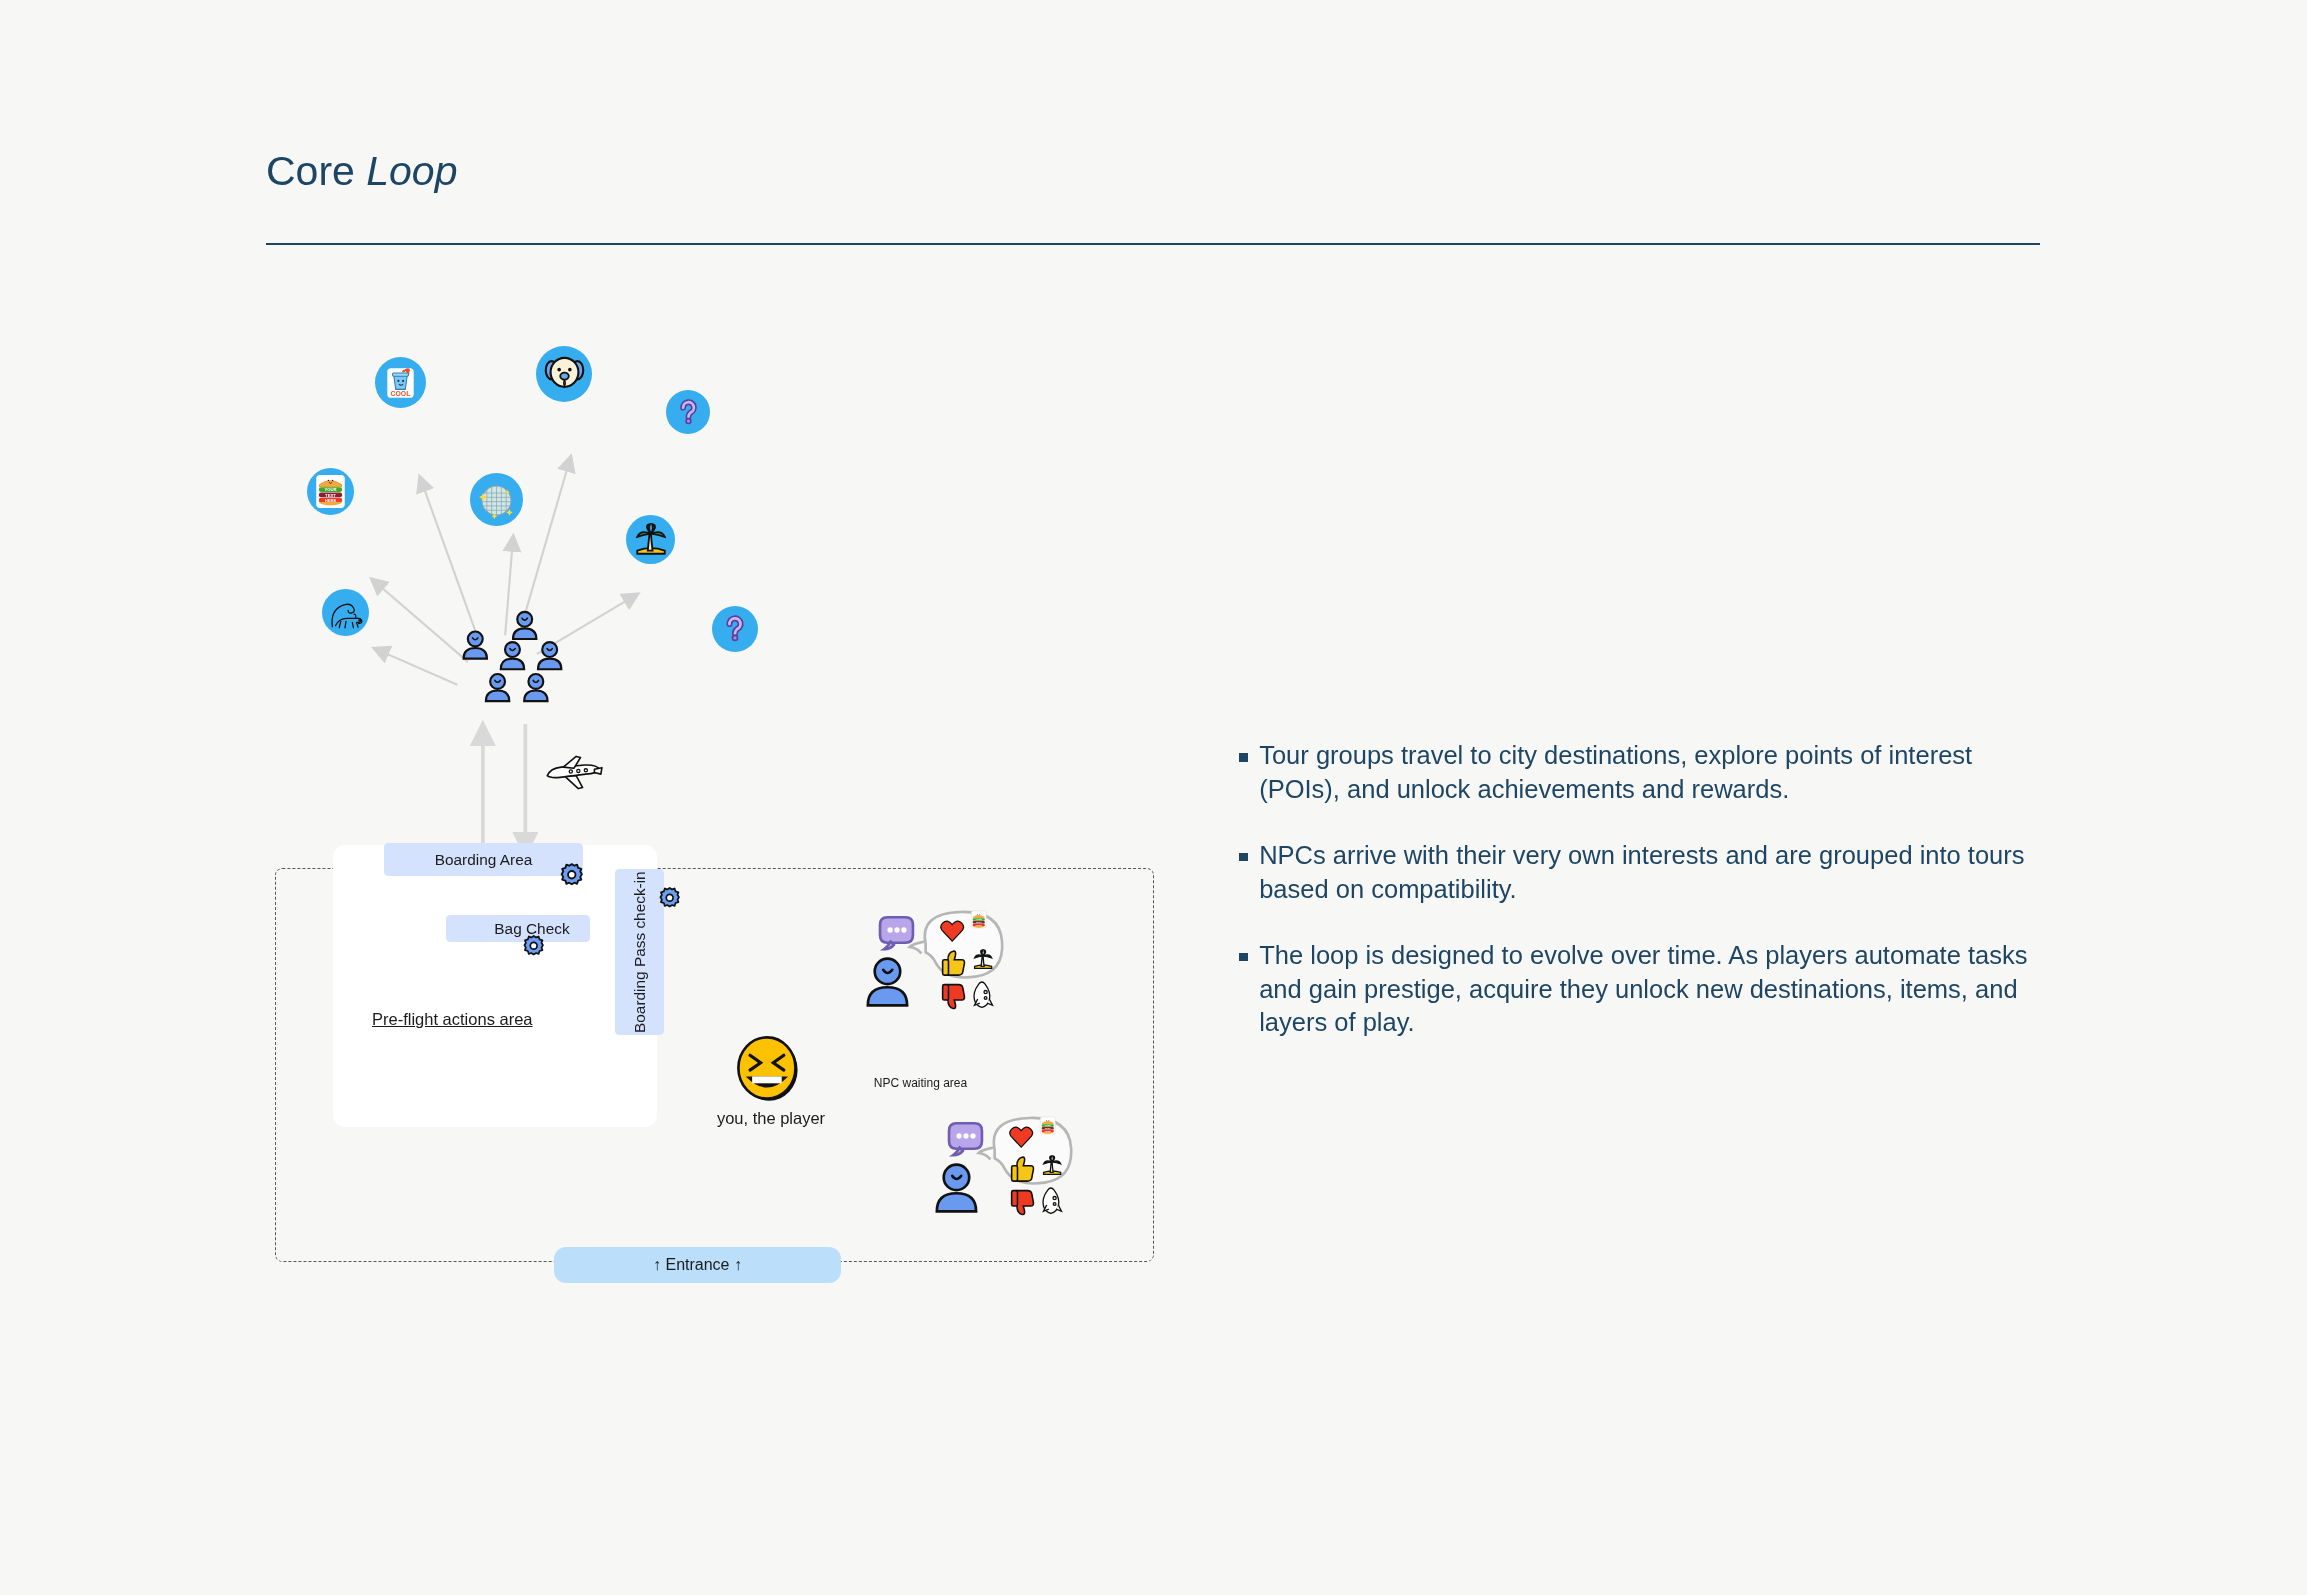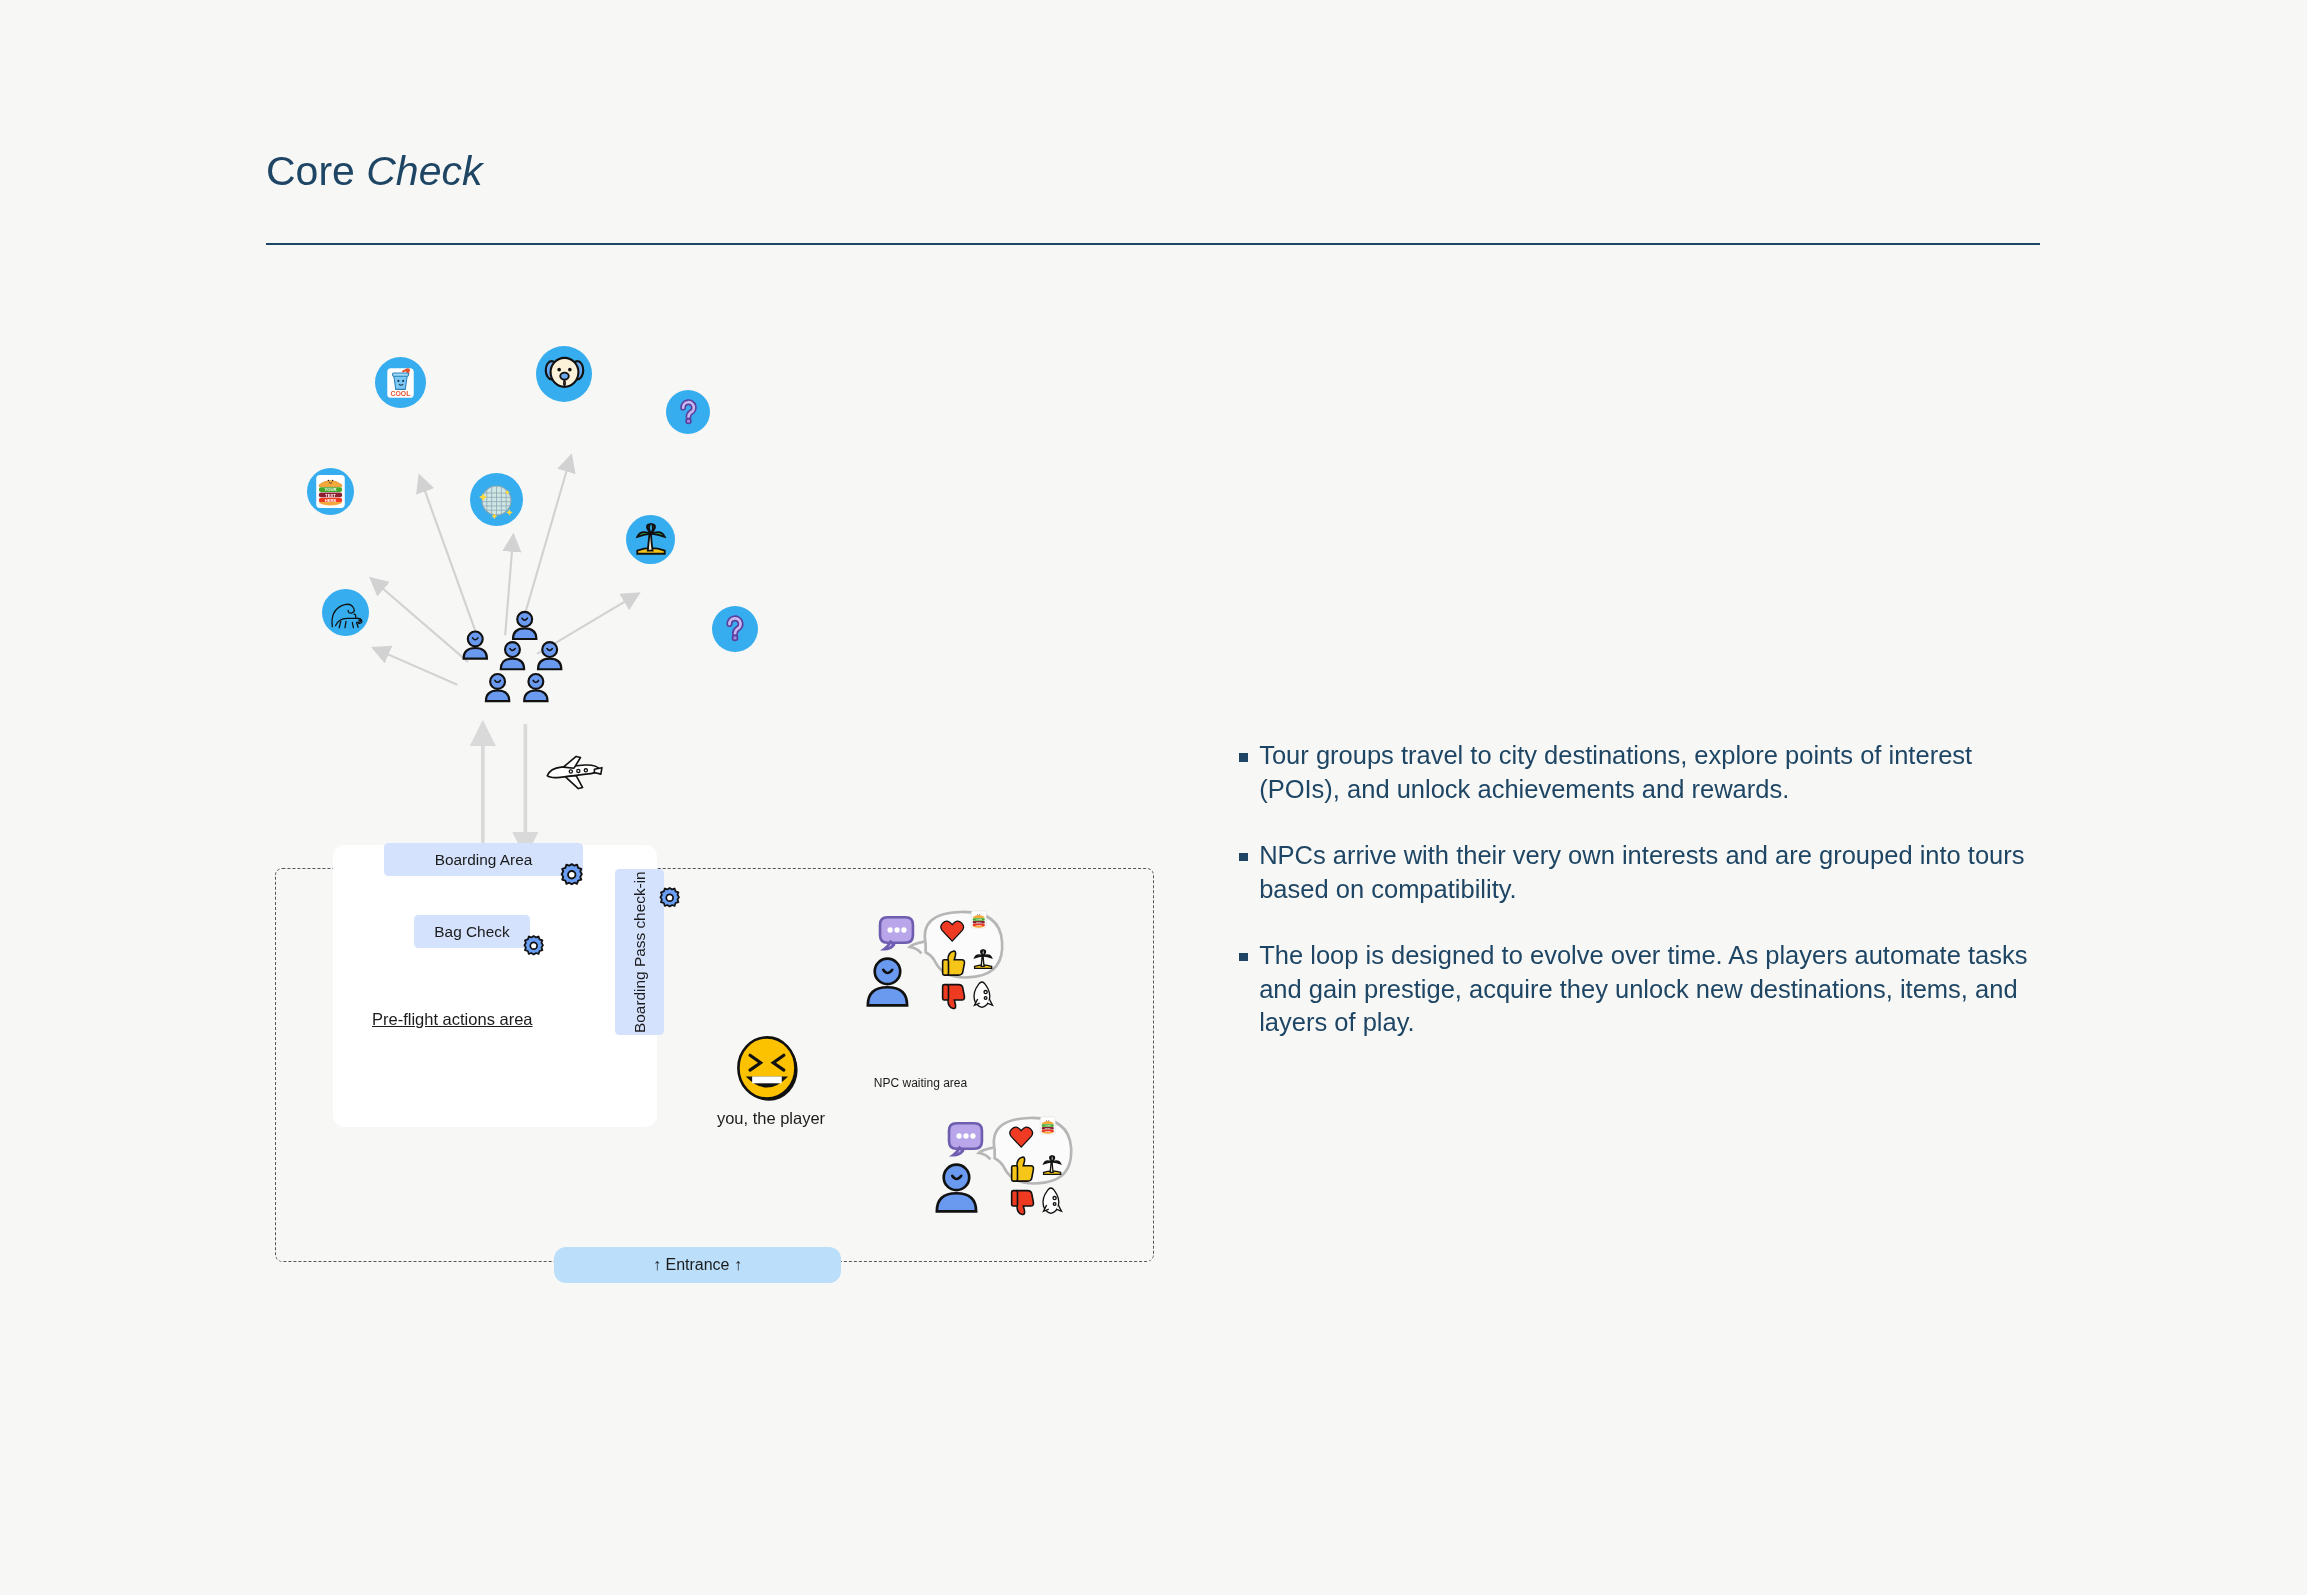--- a/index.html
+++ b/index.html
@@ -48,21 +48,21 @@
     background:#ffffff;border-radius:11.7px;
   }
   .zone{
     position:absolute;background:#d4e2fd;border-radius:4.3px;
     display:flex;align-items:center;justify-content:center;
     color:#1b1b1b;font-size:15.4px;
     font-family:"Liberation Sans", sans-serif;
     text-align:center;
   }
   #zone-boarding{left:384px;top:843px;width:199px;height:33px;}
-  #zone-bagcheck{left:414px;top:915px;width:116px;height:33px;}
+  #zone-bagcheck{left:446px;top:915px;width:116px;height:27px;padding-left:28px;}
   #zone-bpcheckin{
     left:615px;top:869px;width:49px;height:166px;
     writing-mode:vertical-rl;transform:rotate(180deg);
     line-height:1.12;padding:0 2.1px;box-sizing:border-box;
   }
   #zone-entrance{
     left:554px;top:1247px;width:287px;height:36px;
     background:#bbdefb;font-size:16px;border-radius:12px;
   }
   #label-preflight{
@@ -97,21 +97,21 @@
   }
   .bullet-text{
     font-size:25.5px;line-height:1.33;
     font-family:"Liberation Sans", sans-serif;
   }
 </style>
 </head>
 <body>
 
 <div id="page-title">
-  <span>Core </span><span class="it">Check</span>
+  <span>Core </span><span class="it">Loop</span>
 </div>
 <div id="title-rule"></div>
 
 <div id="diagram">
 
   <svg id="diagram-svg" width="1223" height="1595" viewBox="0 0 2300 3000">
     <defs>
       <marker id="ah" markerWidth="9" markerHeight="9" refX="7" refY="4.5" orient="auto">
         <path d="M0,0 L9,4.5 L0,9 z" fill="#d2d2d2"></path>
       </marker>

